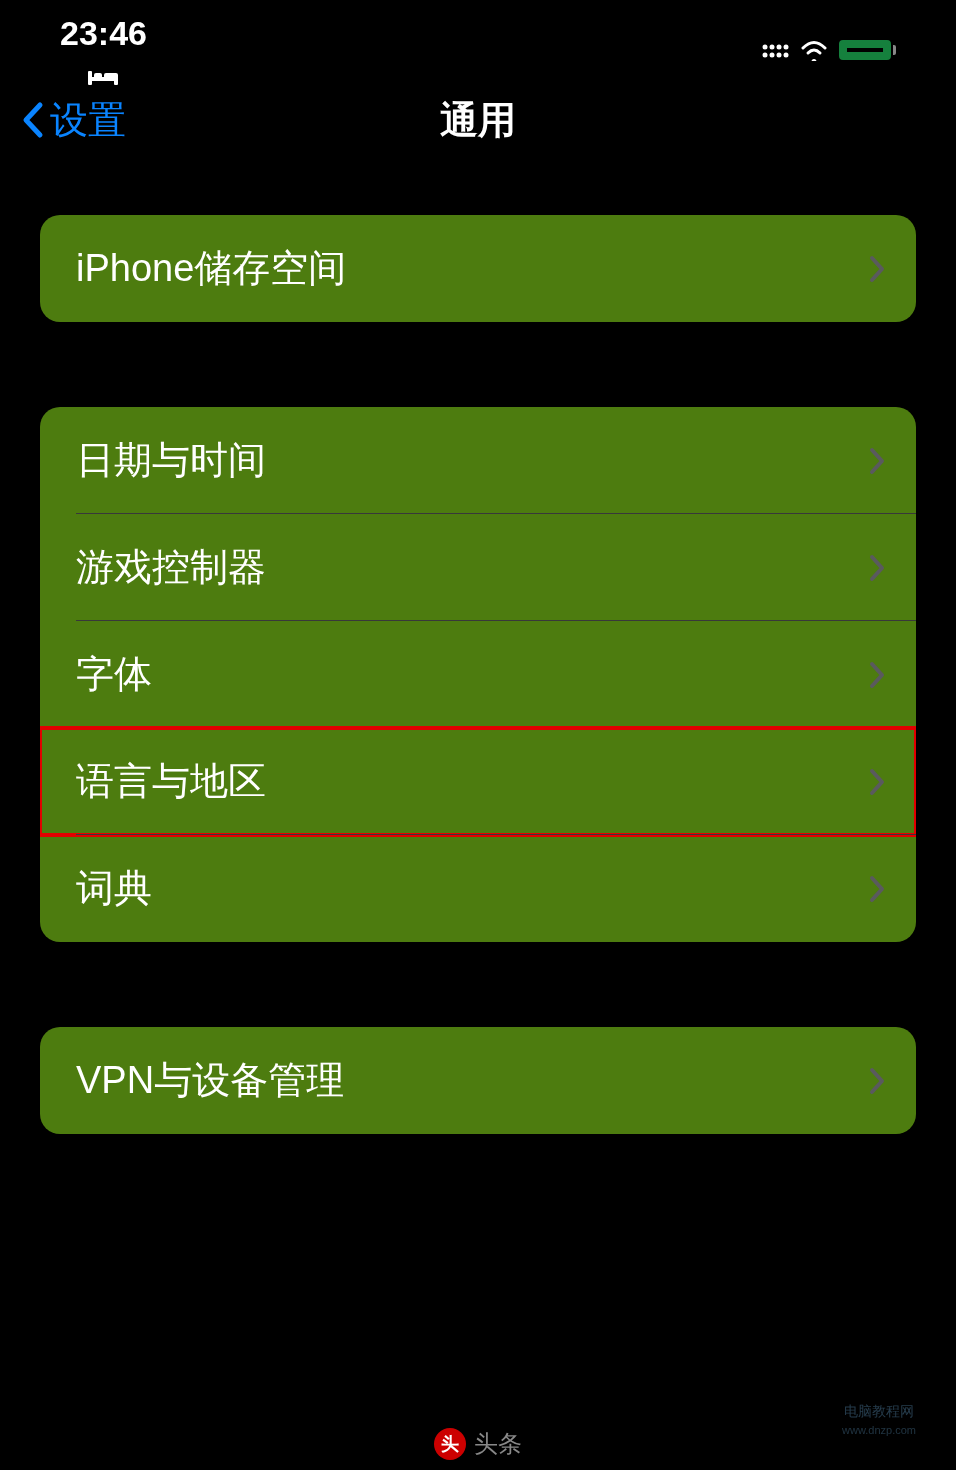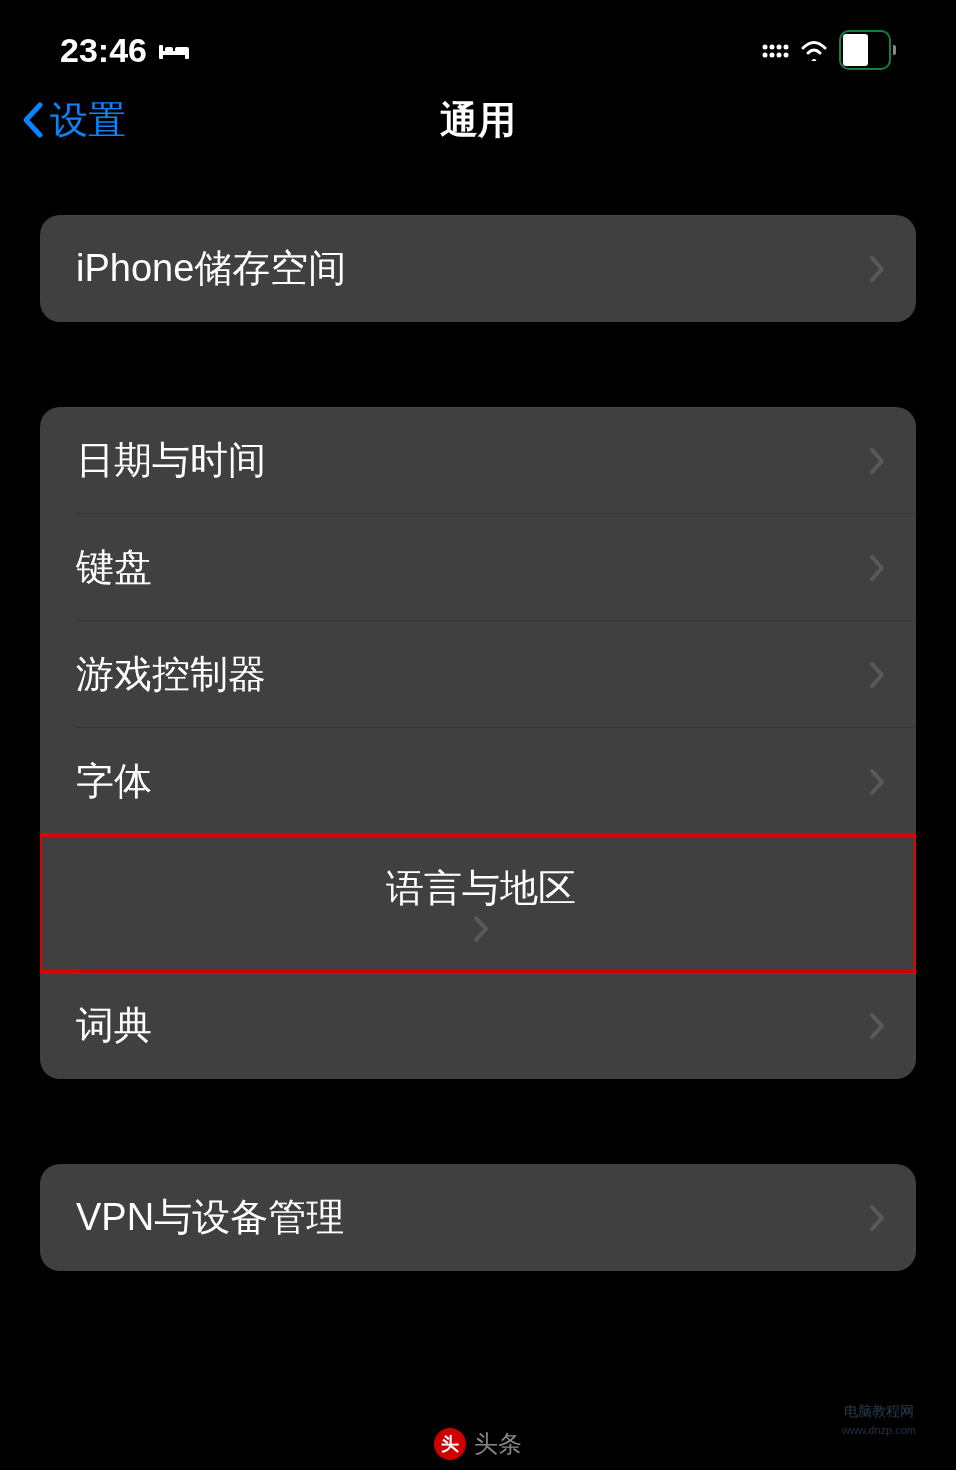--- a/index.html
+++ b/index.html
@@ -24,20 +24,21 @@
       justify-content: space-between;
       align-items: center;
       padding: 30px 60px 15px 60px;
       height: 85px;
     }
     
     .status-left {
       display: flex;
       align-items: center;
       gap: 12px;
+      flex-direction: column;
     }
     
     .status-time {
       font-size: 34px;
       font-weight: 600;
       color: #ffffff;
     }
     
     .bed-icon {
       display: flex;
@@ -56,23 +57,23 @@
     }
     
     .battery {
       display: flex;
       align-items: center;
       gap: 2px;
     }
     
     .battery-body {
       width: 52px;
-      height: 40px;
-      border: 2px solid #15803d;
-      border-radius: 10px;
+      height: 17px;
+      border: 8px solid #15803d;
+      border-radius: 4px;
       position: relative;
       display: flex;
       align-items: center;
       padding: 2px;
     }
     
     .battery-fill {
       height: 100%;
       width: 56%;
       background: #ffffff;
@@ -130,21 +131,21 @@
       font-weight: 600;
       color: #ffffff;
     }
     
     
     .content {
       padding: 50px 40px 0 40px;
     }
     
     .group {
-      background-color: #404040;
+      background-color: #4d7c0f;
       border-radius: 20px;
       overflow: hidden;
       margin-bottom: 85px;
     }
     
     .group:last-of-type {
       margin-bottom: 16px;
     }
     
     .row {
@@ -175,21 +176,20 @@
       display: flex;
       align-items: center;
       color: #5a5a5e;
     }
     
     .highlighted {
       outline: 4px solid #e20000;
       outline-offset: -2px;
       position: relative;
       z-index: 2;
-      flex-direction: column;
     }
     
     
     .footer {
       position: absolute;
       bottom: 10px;
       width: 100%;
       display: flex;
       justify-content: center;
       align-items: center;
@@ -295,28 +295,20 @@
   <div class="group">
     <div class="row">
       <span class="row-label">日期与时间</span>
       <span class="chevron-right">
         <svg width="18" height="30" viewBox="0 0 18 30" fill="none">
           <path d="M4 4 L14 15 L4 26" stroke="#5a5a5e" stroke-width="4" stroke-linecap="round" stroke-linejoin="round"></path>
         </svg>
       </span>
     </div>
     <div class="row">
-      <span class="row-label">键盘</span>
-      <span class="chevron-right">
-        <svg width="18" height="30" viewBox="0 0 18 30" fill="none">
-          <path d="M4 4 L14 15 L4 26" stroke="#5a5a5e" stroke-width="4" stroke-linecap="round" stroke-linejoin="round"></path>
-        </svg>
-      </span>
-    </div>
-    <div class="row">
       <span class="row-label">游戏控制器</span>
       <span class="chevron-right">
         <svg width="18" height="30" viewBox="0 0 18 30" fill="none">
           <path d="M4 4 L14 15 L4 26" stroke="#5a5a5e" stroke-width="4" stroke-linecap="round" stroke-linejoin="round"></path>
         </svg>
       </span>
     </div>
     <div class="row">
       <span class="row-label">字体</span>
       <span class="chevron-right">

